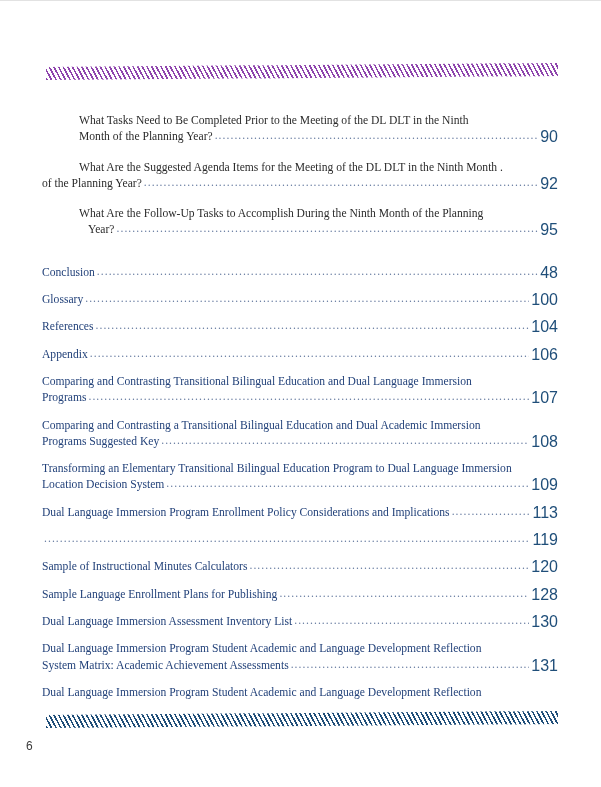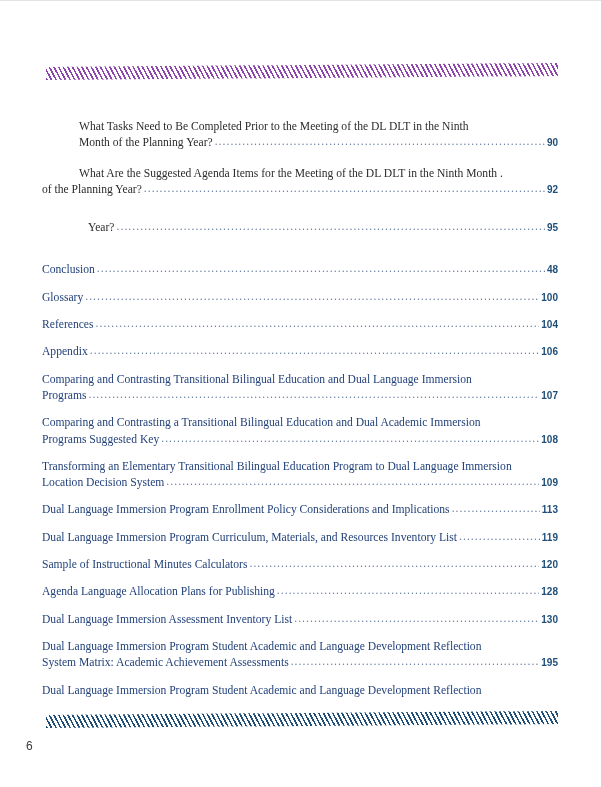--- a/index.html
+++ b/index.html
@@ -44,21 +44,21 @@
         #1f4e79 0px, #1f4e79 1.6px,
         rgba(255,255,255,0) 1.6px, rgba(255,255,255,0) 4.1px
       );
     transform: skewY(-0.45deg);
   }
 
   
   .content {
     position: absolute;
     left: 42px;
-    top: 118px;
+    top: 112px;
     width: 516px;
   }
 
   
   .toc-entry {
     position: relative;
     font-size: 11.6px;
     line-height: 16.3px;
     text-align: justify;
     text-justify: inter-word;
@@ -83,39 +83,39 @@
     white-space: nowrap;
     font-size: 11.6px;
     letter-spacing: 1.05px;
     color: #6b7fa3;
     margin: 0 1px 0 2px;
     transform: translateY(-1px);
   }
   .toc-entry .pnum {
     flex: 0 0 auto;
     font-family: "Liberation Sans", "DejaVu Sans", sans-serif;
-    font-weight: bold;
-    font-size: 10px;
+    font-weight: normal;
+    font-size: 16px;
     color: #1f4e79;
     text-align: right;
     padding-left: 1px;
   }
 
   
   .sub-group {
     margin-bottom: 26px;
   }
   .toc-entry.sub {
     color: #2b2b2b;
     margin-left: 37px;
     width: 479px;
     margin-bottom: 14px;
   }
   .toc-entry.sub .lead-line { text-indent: 0; }
-  .toc-entry.sub.hang .tail-text { padding-left: 9px; margin-top: 8px; }
+  .toc-entry.sub.hang .tail-text { padding-left: 9px; }
 
   
   .toc-entry.outdent {
     margin-left: 0;
     width: 516px;
   }
   .toc-entry.outdent .lead-line {
     margin-left: 37px;
     width: 479px;
   }
@@ -166,20 +166,21 @@
       <div class="toc-entry sub outdent">
         <span class="lead-line">What Are the Suggested Agenda Items for the Meeting of the DL DLT in the Ninth Month .</span>
         <span class="tail">
           <span class="tail-text">of the Planning Year?</span>
           <span class="dots">................................................................................................................................................................................</span>
           <span class="pnum">92</span>
         </span>
       </div>
 
       <div class="toc-entry sub hang">
+        <span class="lead-line">What Are the Follow-Up Tasks to Accomplish During the Ninth Month of the Planning</span>
         <span class="tail">
           <span class="tail-text">Year?</span>
           <span class="dots">................................................................................................................................................................................</span>
           <span class="pnum">95</span>
         </span>
       </div>
 
     </div>
 
     <div id="top-entries">
@@ -237,52 +238,51 @@
         </div>
         <div class="toc-entry top single">
           <span class="tail">
             <span class="tail-text">Dual Language Immersion Program Enrollment Policy Considerations and Implications</span>
             <span class="dots">................................................................................................................................................................................</span>
             <span class="pnum">113</span>
           </span>
         </div>
         <div class="toc-entry top single">
           <span class="tail">
-            <span class="tail-text">Dual Language Immersion Program Curriculum, Materials, and Resources Inventory List</span>
             <span class="dots">................................................................................................................................................................................</span>
             <span class="pnum">119</span>
           </span>
         </div>
         <div class="toc-entry top single">
           <span class="tail">
             <span class="tail-text">Sample of Instructional Minutes Calculators</span>
             <span class="dots">................................................................................................................................................................................</span>
             <span class="pnum">120</span>
           </span>
         </div>
         <div class="toc-entry top single">
           <span class="tail">
-            <span class="tail-text">Agenda Language Allocation Plans for Publishing</span>
+            <span class="tail-text">Sample Language Enrollment Plans for Publishing</span>
             <span class="dots">................................................................................................................................................................................</span>
             <span class="pnum">128</span>
           </span>
         </div>
         <div class="toc-entry top single">
           <span class="tail">
             <span class="tail-text">Dual Language Immersion Assessment Inventory List</span>
             <span class="dots">................................................................................................................................................................................</span>
             <span class="pnum">130</span>
           </span>
         </div>
         <div class="toc-entry top">
           <span class="lead-line">Dual Language Immersion Program Student Academic and Language Development Reflection</span>
           <span class="tail">
             <span class="tail-text">System Matrix: Academic Achievement Assessments</span>
             <span class="dots">................................................................................................................................................................................</span>
-            <span class="pnum">195</span>
+            <span class="pnum">131</span>
           </span>
         </div>
       </div>
 
     <div class="toc-entry top clipped">
       <span class="lead-line">Dual Language Immersion Program Student Academic and Language Development Reflection</span>
     </div>
 
   </div>
 

